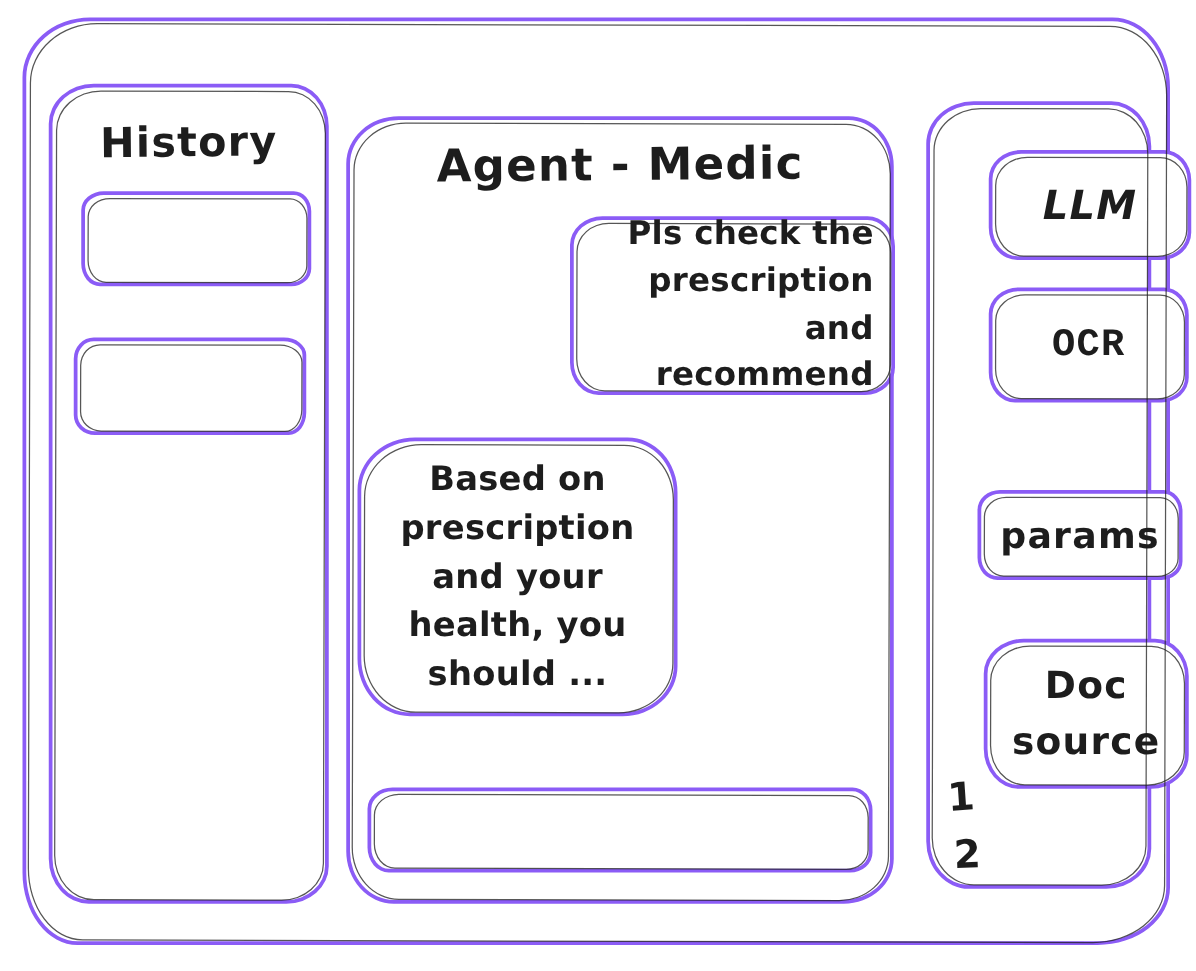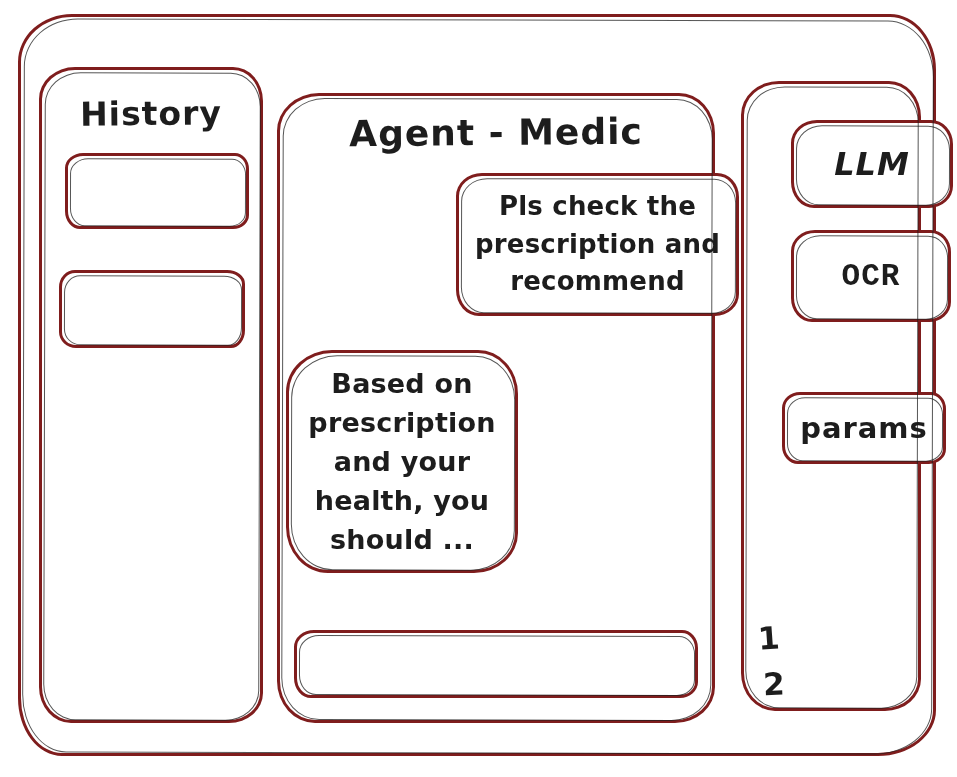--- a/index.html
+++ b/index.html
@@ -8,21 +8,21 @@
     width: 957px;
     height: 777px;
     background: #ffffff;
     overflow: hidden;
     font-family: "DejaVu Sans", "Liberation Sans", sans-serif;
     color: #1d1d1d;
   }
   
   .sketch {
     position: absolute;
-    border: 3px solid #7f1d1d;
+    border: 3px solid #8b5cf6;
     background: #ffffff;
     box-sizing: border-box;
   }
   .sketch::after {
     content: "";
     position: absolute;
     inset: 1px;
     border: 1.4px solid rgba(29,29,29,0.75);
     border-radius: inherit;
     transform: translate(1px, 1.5px) rotate(0.15deg);
@@ -72,26 +72,27 @@
     display: flex;
     align-items: center;
     justify-content: center;
     text-align: center;
     font-size: 26px;
     font-weight: 700;
     line-height: 1.45;
     letter-spacing: 0.2px;
   }
   .bubble-user {
-    left: 176px; top: 77px; width: 283px; height: 143px;
+    left: 176px; top: 77px; width: 260px; height: 143px;
     padding: 4px 14px;
     border-radius: 26px 22px 24px 23px / 23px 24px 22px 26px;
+    text-align: right;
   }
   .bubble-assistant {
-    left: 6px; top: 254px; width: 232px; height: 223px;
+    left: 6px; top: 254px; width: 256px; height: 223px;
     padding: 4px 18px;
     font-size: 27px;
     border-radius: 46px 40px 44px 42px / 42px 44px 40px 46px;
   }
   .chat-input-box {
     left: 14px; top: 534px; width: 404px; height: 68px;
     border-radius: 20px 16px 18px 17px / 17px 18px 16px 20px;
   }
   .bare-input {
     position: absolute;
@@ -170,18 +171,19 @@
       <div class="sketch bubble bubble-assistant">Based on prescription and your health, you should ...</div>
       <div class="sketch chat-input-box">
         <input class="bare-input" type="text" placeholder="" style="">
       </div>
     </main>
 
     <aside class="sketch tools-panel">
       <button class="sketch tool tool-llm">LLM</button>
       <button class="sketch tool tool-ocr">OCR</button>
       <button class="sketch tool tool-params">params</button>
+      <button class="sketch tool tool-doc">Doc source</button>
       <span class="doc-num doc-num-1">1</span>
       <span class="doc-num doc-num-2">2</span>
     </aside>
 
   </div>
 </div>
 
 </body></html>

